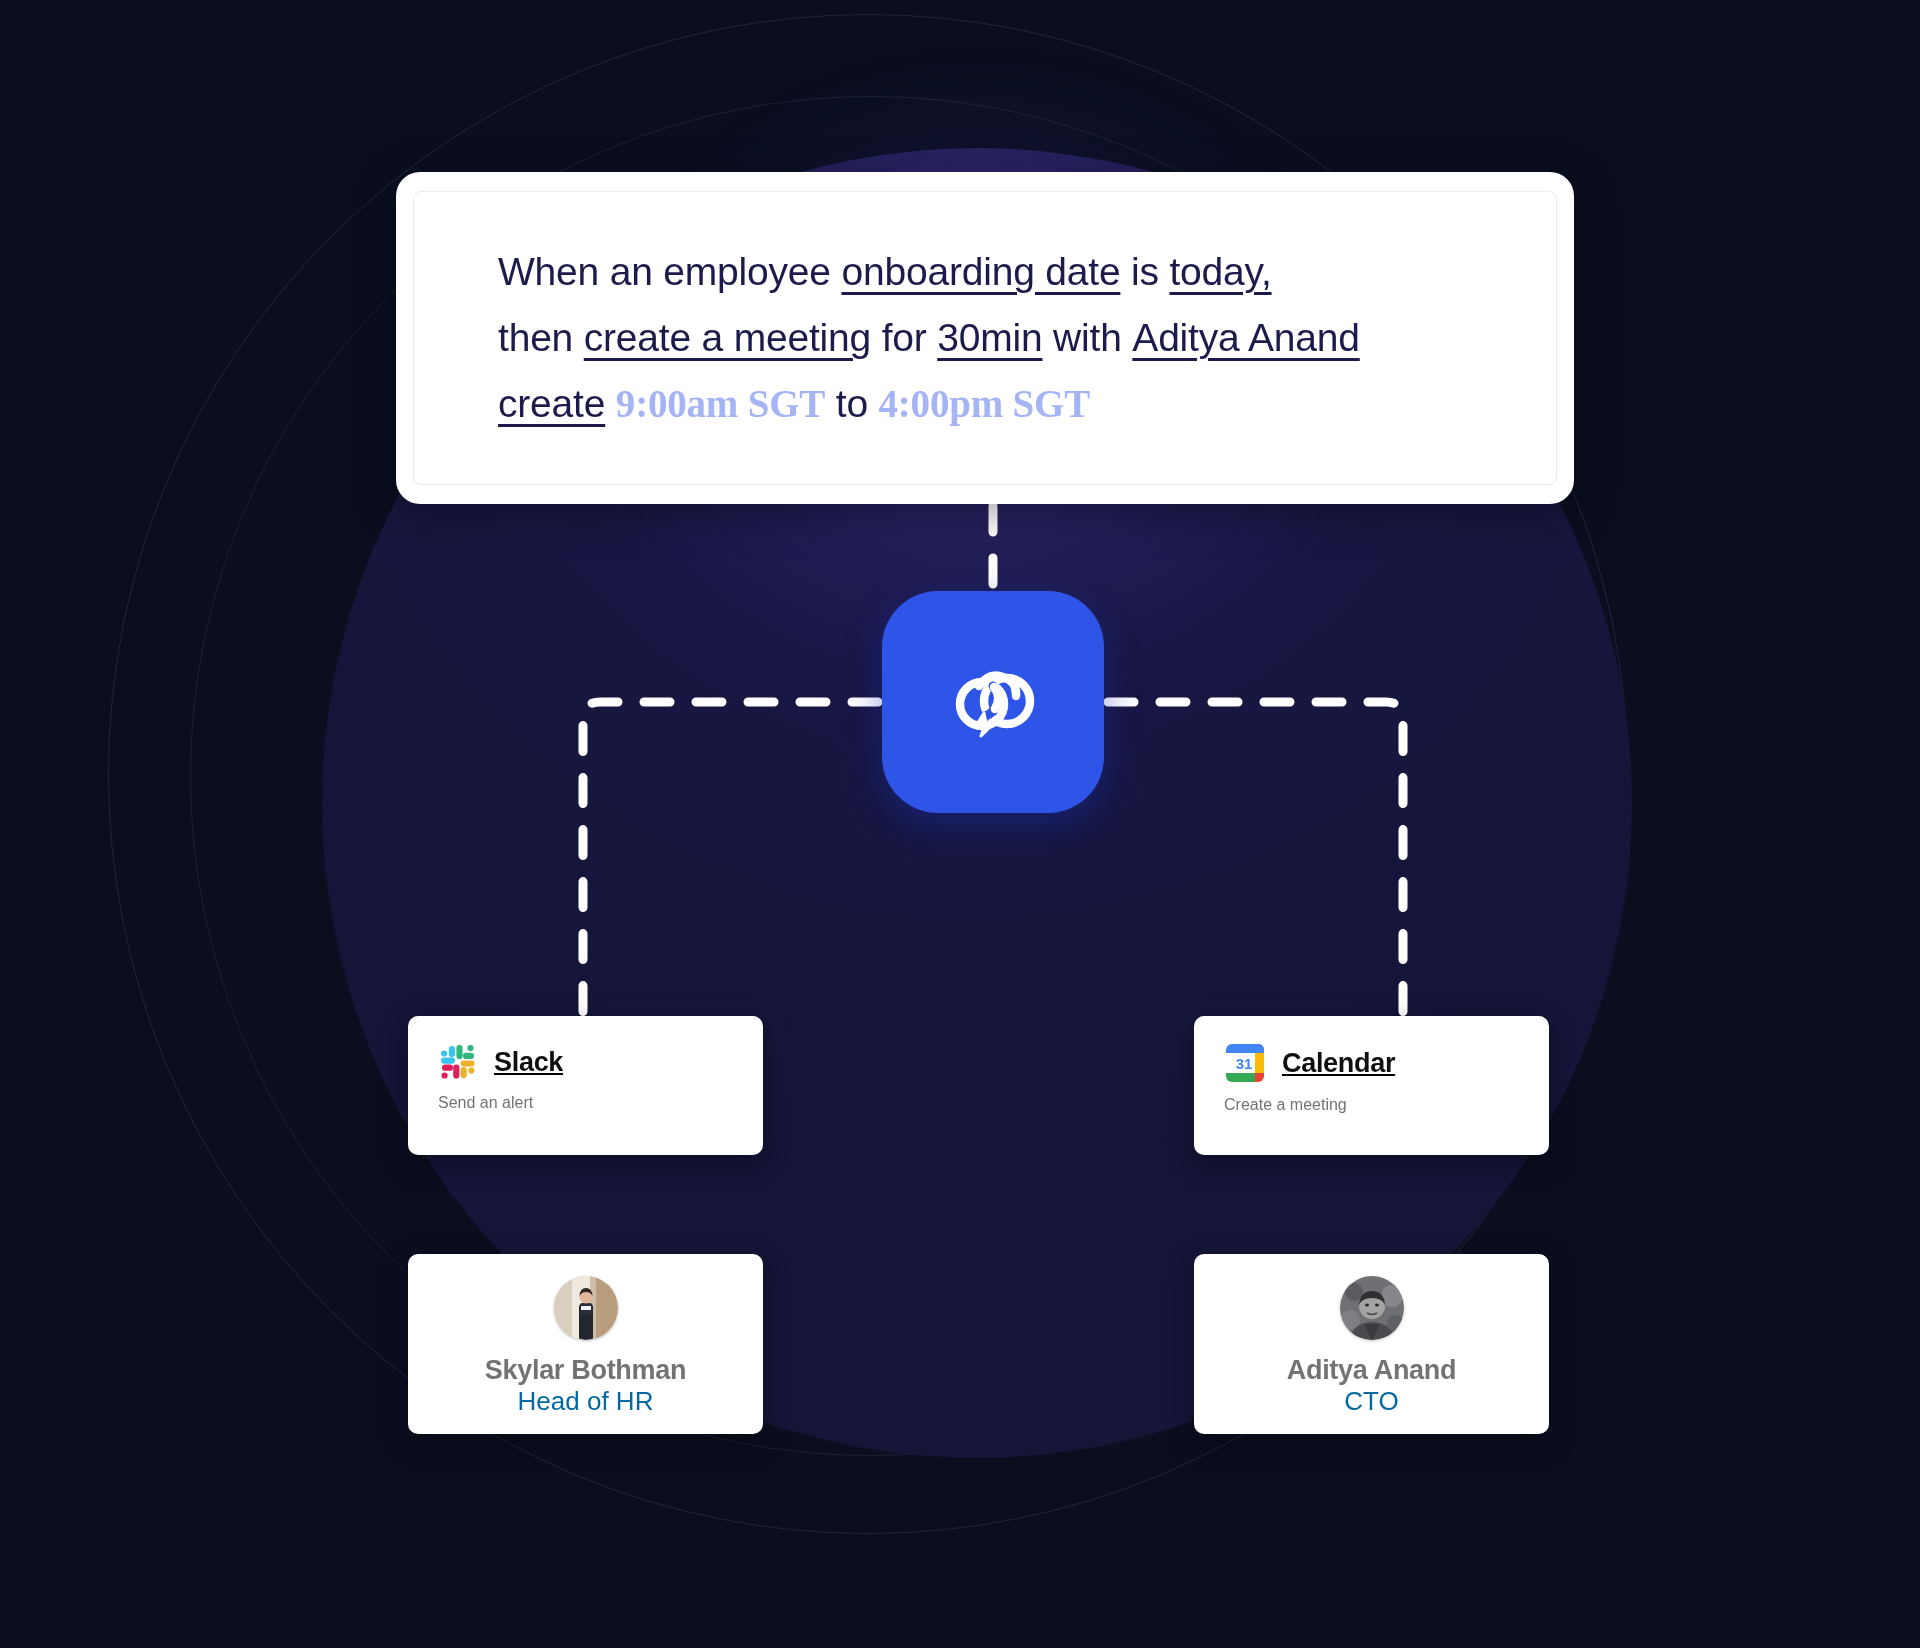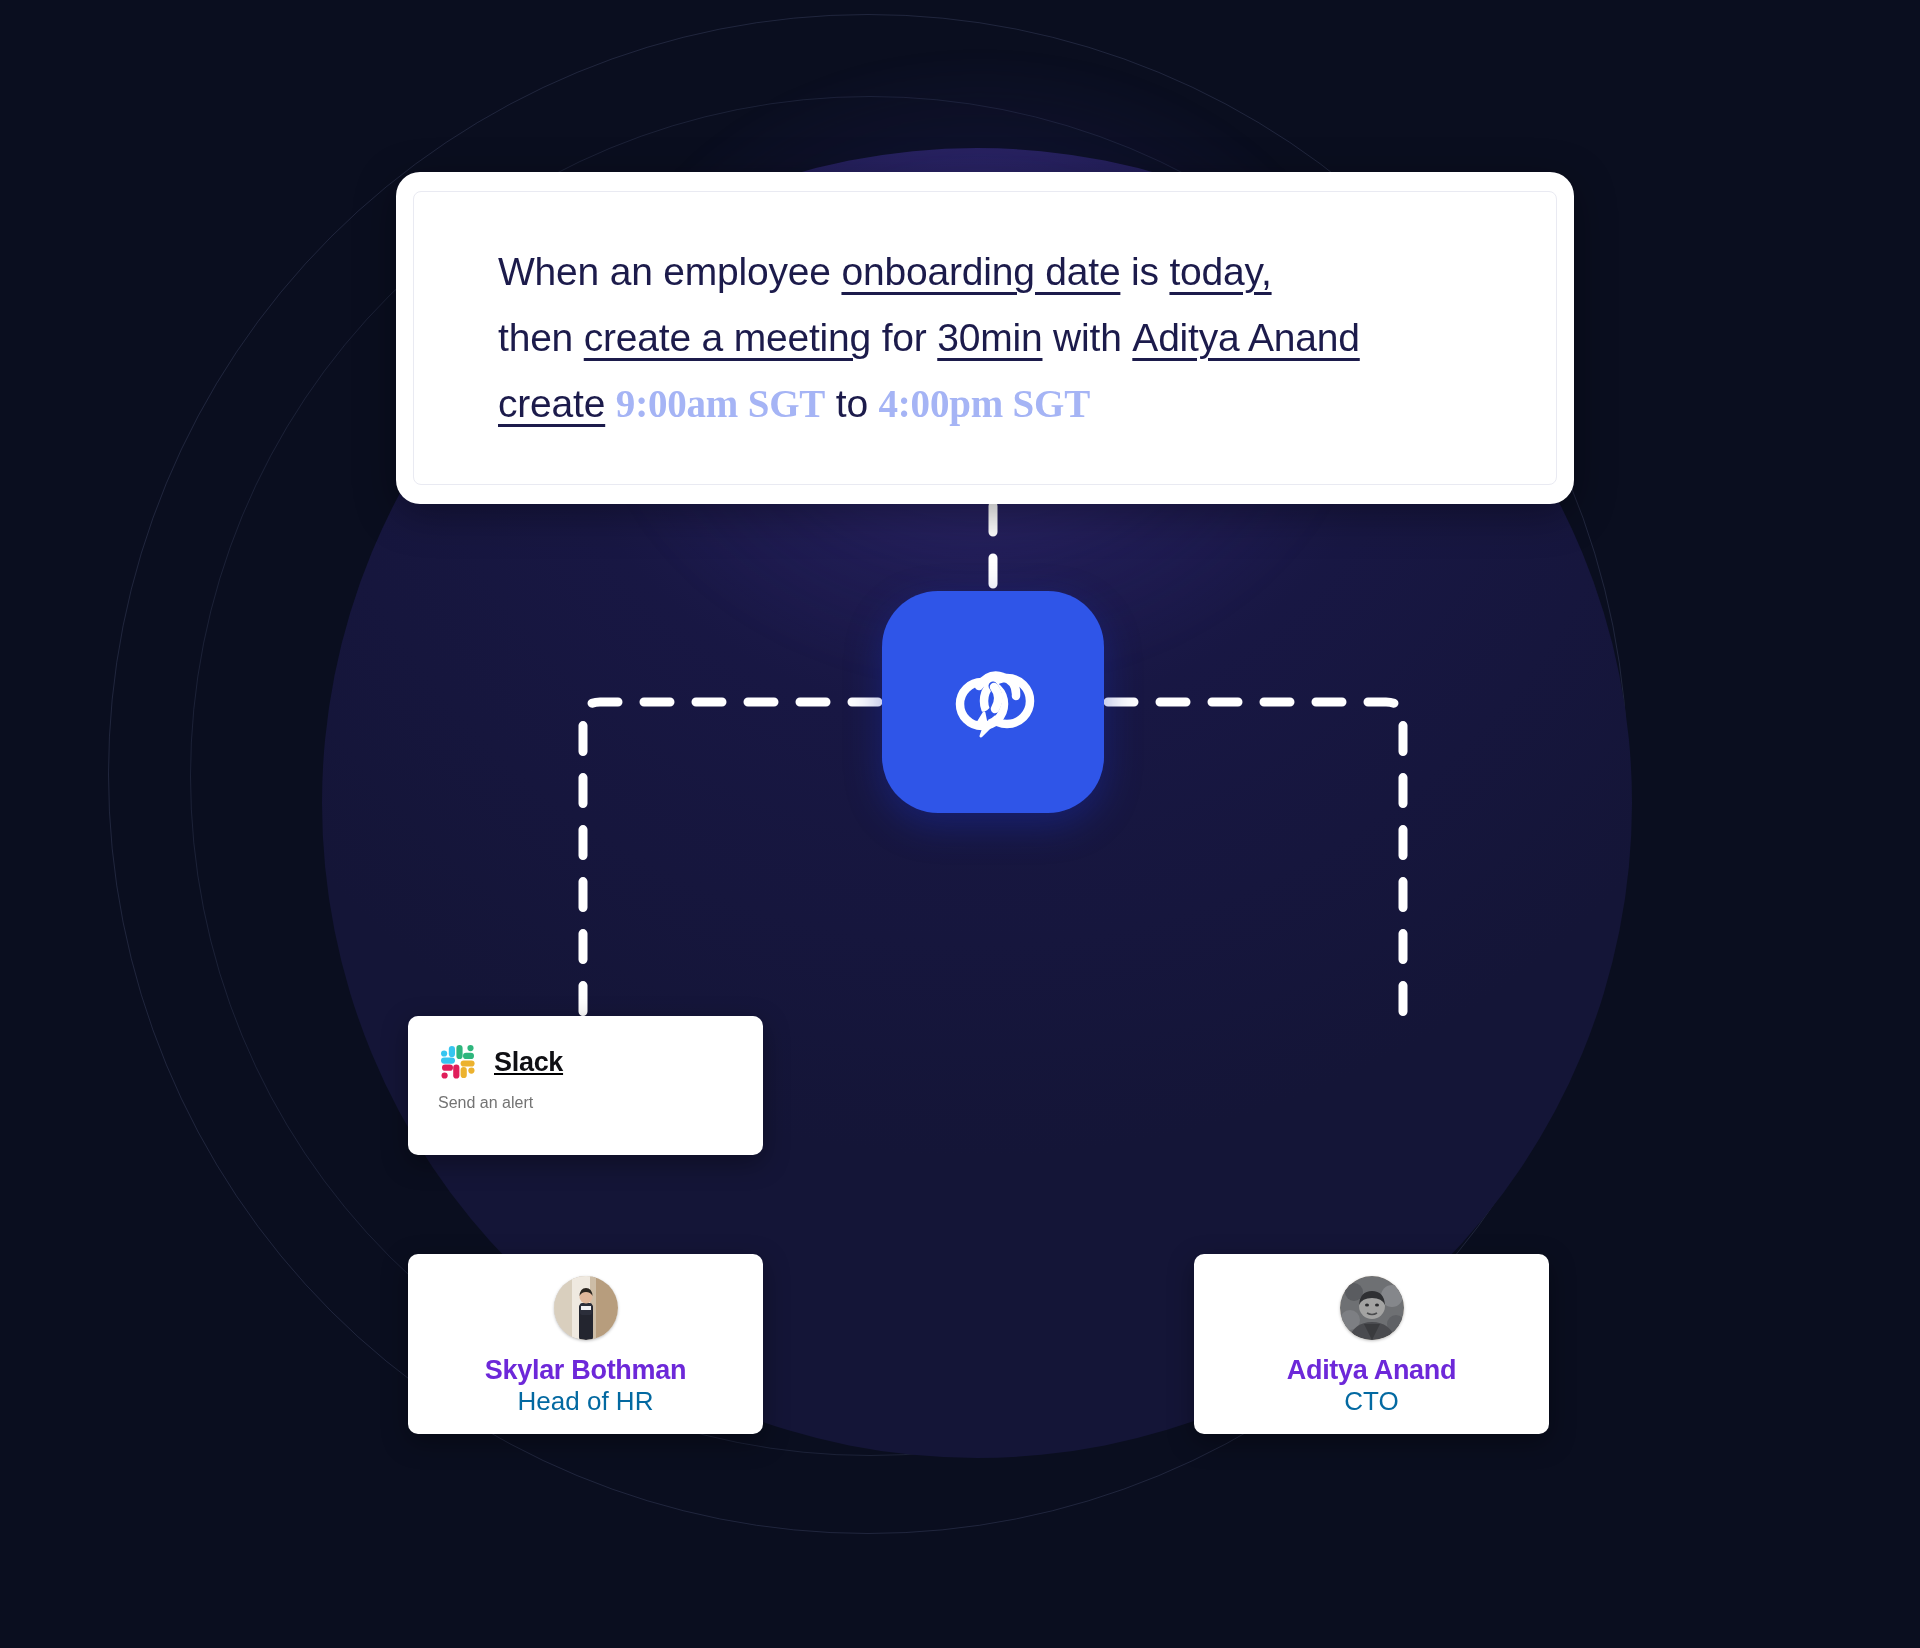--- a/index.html
+++ b/index.html
@@ -136,21 +136,21 @@
   .avatar {
     width:64px; height:64px;
     border-radius:50%;
     overflow:hidden;
     background:#cfc4b6;
     position:relative;
     box-shadow:0 1px 3px rgba(0,0,0,0.25);
   }
   .person-name {
     margin-top:15px;
-    font-size:27px; font-weight:700; color:#6d28d9;
+    font-size:27px; font-weight:700; color:#737373;
     letter-spacing:-0.3px;
   }
   .person-role {
     margin-top:0;
     font-size:26px; color:#0369a1; font-weight:400;
   }
 
   #slack-card   { left:408px;  top:1016px; }
   #calendar-card{ left:1194px; top:1016px; }
   #person-left  { left:408px;  top:1254px; }
@@ -222,20 +222,37 @@
 
         <rect x="15.2" y="22.6" width="6.2" height="14" rx="3.1" fill="#E01E5A"></rect>
         <rect x="4" y="22.6" width="11" height="6.2" rx="3.1" fill="#E01E5A"></rect>
         <circle cx="6.6" cy="33.5" r="3.1" fill="#E01E5A"></circle>
       </svg>
       <span class="action-title">Slack</span>
     </div>
     <div class="action-sub">Send an alert</div>
   </div>
 
+  <div class="card action-card" id="calendar-card">
+    <div class="action-head">
+      <svg width="42" height="42" viewBox="0 0 42 42">
+        <rect x="2" y="2" width="38" height="38" rx="6" fill="#ffffff"></rect>
+        <path d="M2 8 a6 6 0 0 1 6-6 h24 v9 H2 Z" fill="#4285F4"></path>
+        <path d="M33 2 h1 a6 6 0 0 1 6 6 v3 h-9 Z" fill="#1967D2"></path>
+        <path d="M31 2 h3 a6 6 0 0 1 6 6 v5 h-9 Z" fill="#4285F4"></path>
+        <rect x="31" y="11" width="9" height="20" fill="#FBBC04"></rect>
+        <path d="M31 31 h9 v3 a6 6 0 0 1 -6 6 h-3 Z" fill="#EA4335"></path>
+        <path d="M2 31 h29 v9 H8 a6 6 0 0 1 -6 -6 Z" fill="#34A853"></path>
+        <rect x="9" y="11" width="22" height="20" fill="#ffffff"></rect>
+        <text x="20" y="27" font-family="'Liberation Sans', sans-serif" font-size="15" font-weight="700" fill="#4285F4" text-anchor="middle">31</text>
+      </svg>
+      <span class="action-title">Calendar</span>
+    </div>
+    <div class="action-sub">Create a meeting</div>
+  </div>
 
   <div class="card person-card" id="person-left">
     <div class="avatar">
       <svg width="64" height="64" viewBox="0 0 64 64">
         <defs>
           <clipPath id="clipL">
               <circle cx="32" cy="32" r="32"></circle>
             </clipPath>
         </defs>
         <g clip-path="url(#clipL)">

